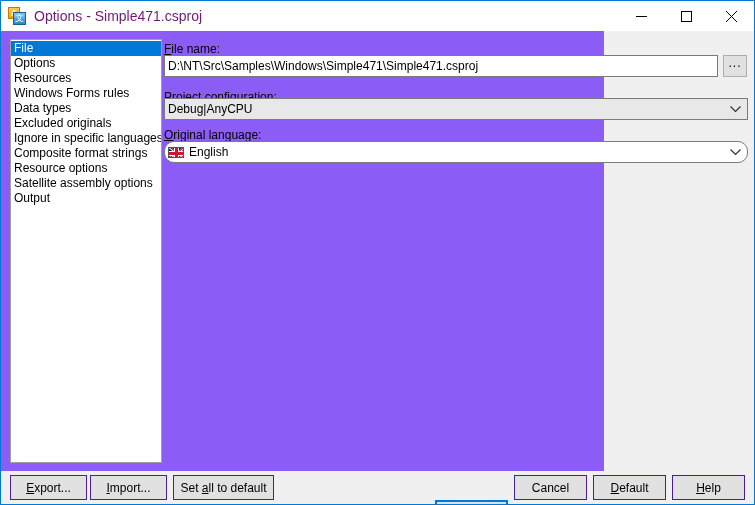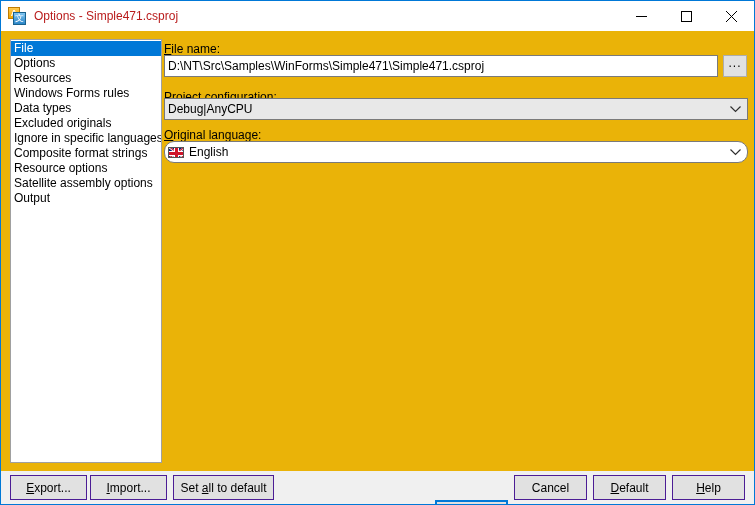--- a/index.html
+++ b/index.html
@@ -43,39 +43,39 @@
   #app-icon .sq-b {
     position: absolute; left: 5px; top: 5px;
     width: 13px; height: 13px;
     background: linear-gradient(#7fc4f0, #2b86c8);
     border: 1px solid #19628f;
     color: #ffffff; font-size: 9px;
     line-height: 11px; text-align: center;
     font-family: "DejaVu Sans", sans-serif;
   }
   #title-text {
-    font-size: 12px; color: #b91c1c;
+    font-size: 14px; color: #701a75;
     white-space: nowrap;
   }
   #winbtns {
     position: absolute; right: 0; top: 0;
     height: 30px; display: flex;
   }
   .winbtn {
     width: 45px; height: 30px;
     display: flex; align-items: center; justify-content: center;
     background: transparent;
   }
   .winbtn svg { display: block; }
 
   
   #client {
     position: absolute; left: 0; top: 30px;
-    width: 753px; height: 473px;
-    background: #eab308;
+    width: 603px; height: 473px;
+    background: #8b5cf6;
   }
 
   
   #categories {
     position: absolute; left: 9px; top: 8px;
     width: 152px; height: 424px;
     background: #ffffff;
     border: 1px solid #a0a0a0;
     overflow: hidden;
     padding: 1px 0 0 0;
@@ -220,21 +220,21 @@
       <div class="cat-item">Satellite assembly options</div>
       <div class="cat-item">Output</div>
     </div>
 
     <div id="pane">
 
       <div class="row" style="top:8px;left:0;">
         <span class="fieldlabel"><u>F</u>ile name:</span>
       </div>
       <div class="row" style="top:24px;left:0;display:flex;align-items:flex-start;">
-        <div class="textbox" style="width:554px;">D:\NT\Src\Samples\WinForms\Simple471\Simple471.csproj</div>
+        <div class="textbox" style="width:554px;">D:\NT\Src\Samples\Windows\Simple471\Simple471.csproj</div>
         <div class="browsebtn" style="margin-left:5px;">...</div>
       </div>
 
       <div class="row" style="top:56px;left:0;">
         <span class="fieldlabel">Project <u>c</u>onfiguration:</span>
       </div>
       <div class="row" style="top:67px;left:0;">
         <div class="combo readonly" style="width:584px;">
           <span>Debug|AnyCPU</span>
           <span class="chev">

